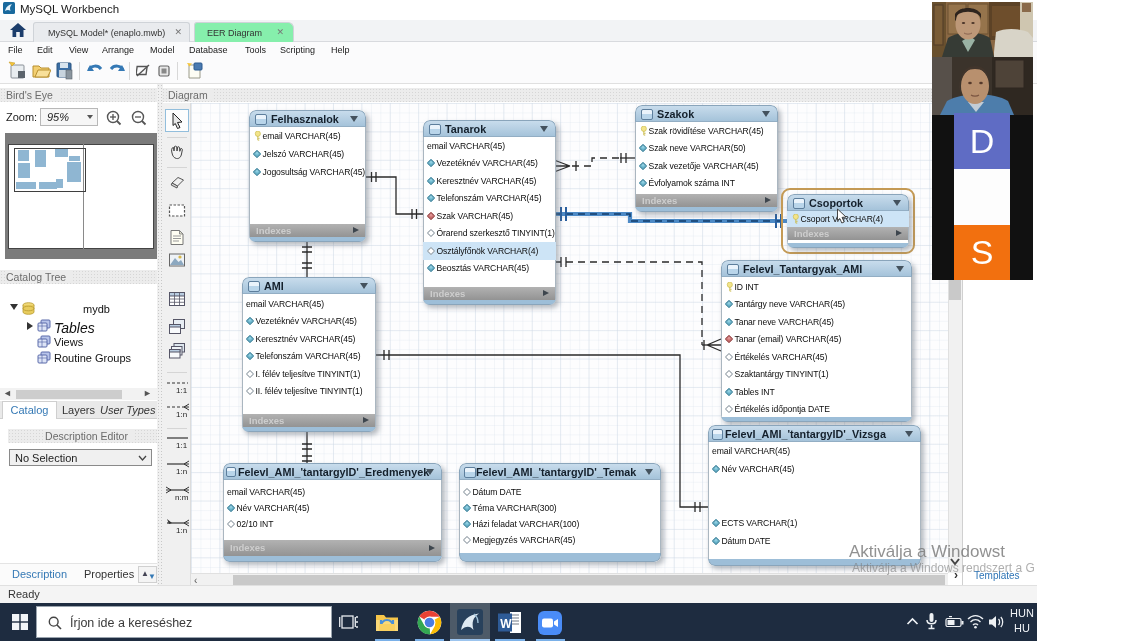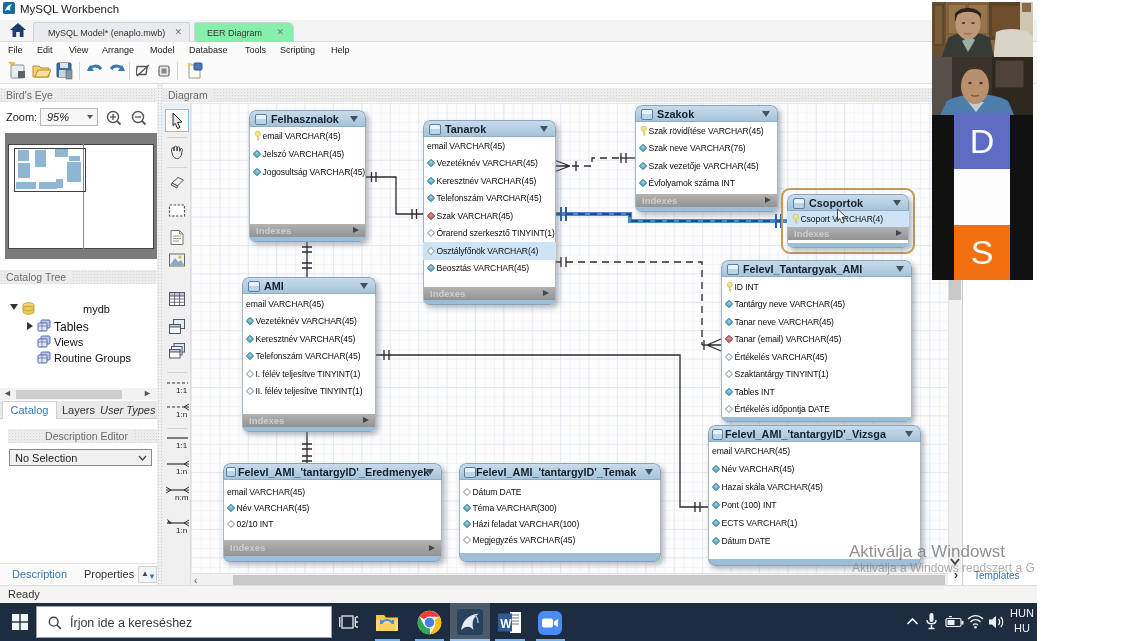--- a/index.html
+++ b/index.html
@@ -184,21 +184,21 @@
       <ellipse cx="6.5" cy="6.5" rx="5.5" ry="2.3" fill="none" stroke="#b89a30" stroke-width=".8"></ellipse>
     </svg>
   <div class="abs" style="left:39px;top:303px;font-size:11px;color:#111;padding-left:44px;">mydb</div>
   <div class="abs" style="left:27px;top:322px;width:0;height:0;border-top:4.5px solid transparent;border-bottom:4.5px solid transparent;border-left:6px solid #333;"></div>
   <svg class="abs" style="left:37px;top:319px" width="14" height="13" viewBox="0 0 14 13">
       <rect x="4" y="1" width="9" height="8" rx="1" fill="#b8c4ea" stroke="#5a6aaa"></rect>
       <rect x="1" y="4" width="9" height="8" rx="1" fill="#dde4f6" stroke="#5a6aaa"></rect>
       <line x1="1" y1="7" x2="10" y2="7" stroke="#5a6aaa" stroke-width=".7"></line>
       <line x1="5" y1="4" x2="5" y2="12" stroke="#5a6aaa" stroke-width=".7"></line>
     </svg>
-  <div class="abs" style="left:54px;top:320px;font-size:12px;color:#111;">Tables</div>
+  <div class="abs" style="left:54px;top:320px;font-size:14px;color:#111;font-style:italic;">Tables</div>
   <svg class="abs" style="left:37px;top:335px" width="14" height="13" viewBox="0 0 14 13">
       <rect x="4" y="1" width="9" height="8" rx="1" fill="#b8c4ea" stroke="#5a6aaa"></rect>
       <rect x="1" y="4" width="9" height="8" rx="1" fill="#dde4f6" stroke="#5a6aaa"></rect>
       <line x1="1" y1="7" x2="10" y2="7" stroke="#5a6aaa" stroke-width=".7"></line>
       <line x1="5" y1="4" x2="5" y2="12" stroke="#5a6aaa" stroke-width=".7"></line>
     </svg>
   <div class="abs" style="left:54px;top:336px;font-size:11px;color:#111;">Views</div>
   <svg class="abs" style="left:37px;top:351px" width="14" height="13" viewBox="0 0 14 13">
       <rect x="4" y="1" width="9" height="8" rx="1" fill="#b8c4ea" stroke="#5a6aaa"></rect>
       <rect x="1" y="4" width="9" height="8" rx="1" fill="#dde4f6" stroke="#5a6aaa"></rect>
@@ -411,21 +411,21 @@
     <div class="bod" style="top:17px;height:85px;"></div>
     <div class="tr" style="top:17px;height:17.5px;">
         <svg class="keyic" width="8" height="11" viewBox="0 0 8 11">
           <ellipse cx="3.8" cy="3" rx="2.8" ry="3" fill="#f3e48a" stroke="#cdbf56" stroke-width=".8"></ellipse>
           <path d="M3.8 5.5 L3.8 10 M3.8 8 L5.8 8 M3.8 10 L5.4 10" stroke="#cdbf56" stroke-width="1.1" fill="none"></path>
         </svg>
         <span class="tx">Szak rövidítése VARCHAR(45)</span>
       </div>
     <div class="tr" style="top:34.5px;height:17.5px;">
         <span class="dia b"></span>
-        <span class="tx">Szak neve VARCHAR(76)</span>
+        <span class="tx">Szak neve VARCHAR(50)</span>
       </div>
     <div class="tr" style="top:52px;height:17.5px;">
         <span class="dia b"></span>
         <span class="tx">Szak vezetője VARCHAR(45)</span>
       </div>
     <div class="tr" style="top:69.5px;height:17.5px;">
         <span class="dia b"></span>
         <span class="tx">Évfolyamok száma INT</span>
       </div>
     <div class="idx" style="top:89px;">Indexes<span class="ar"></span></div>
@@ -539,28 +539,20 @@
   </div>
 
   <div class="tbl" style="left:708px;top:425px;width:213px;height:141px;">
     <div class="bod" style="top:17px;height:117px;"></div>
     <div class="tr noic" style="top:17px;height:18px;">
         <span class="tx">email VARCHAR(45)</span>
       </div>
     <div class="tr" style="top:35px;height:18px;">
         <span class="dia b"></span>
         <span class="tx">Név VARCHAR(45)</span>
-      </div>
-    <div class="tr" style="top:53px;height:18px;">
-        <span class="dia b"></span>
-        <span class="tx">Hazai skála VARCHAR(45)</span>
-      </div>
-    <div class="tr" style="top:71px;height:18px;">
-        <span class="dia b"></span>
-        <span class="tx">Pont (100) INT</span>
       </div>
     <div class="tr" style="top:89px;height:18px;">
         <span class="dia b"></span>
         <span class="tx">ECTS VARCHAR(1)</span>
       </div>
     <div class="tr" style="top:107px;height:18px;">
         <span class="dia b"></span>
         <span class="tx">Dátum DATE</span>
       </div>
     <div class="strip" style="height:7px;"></div>

